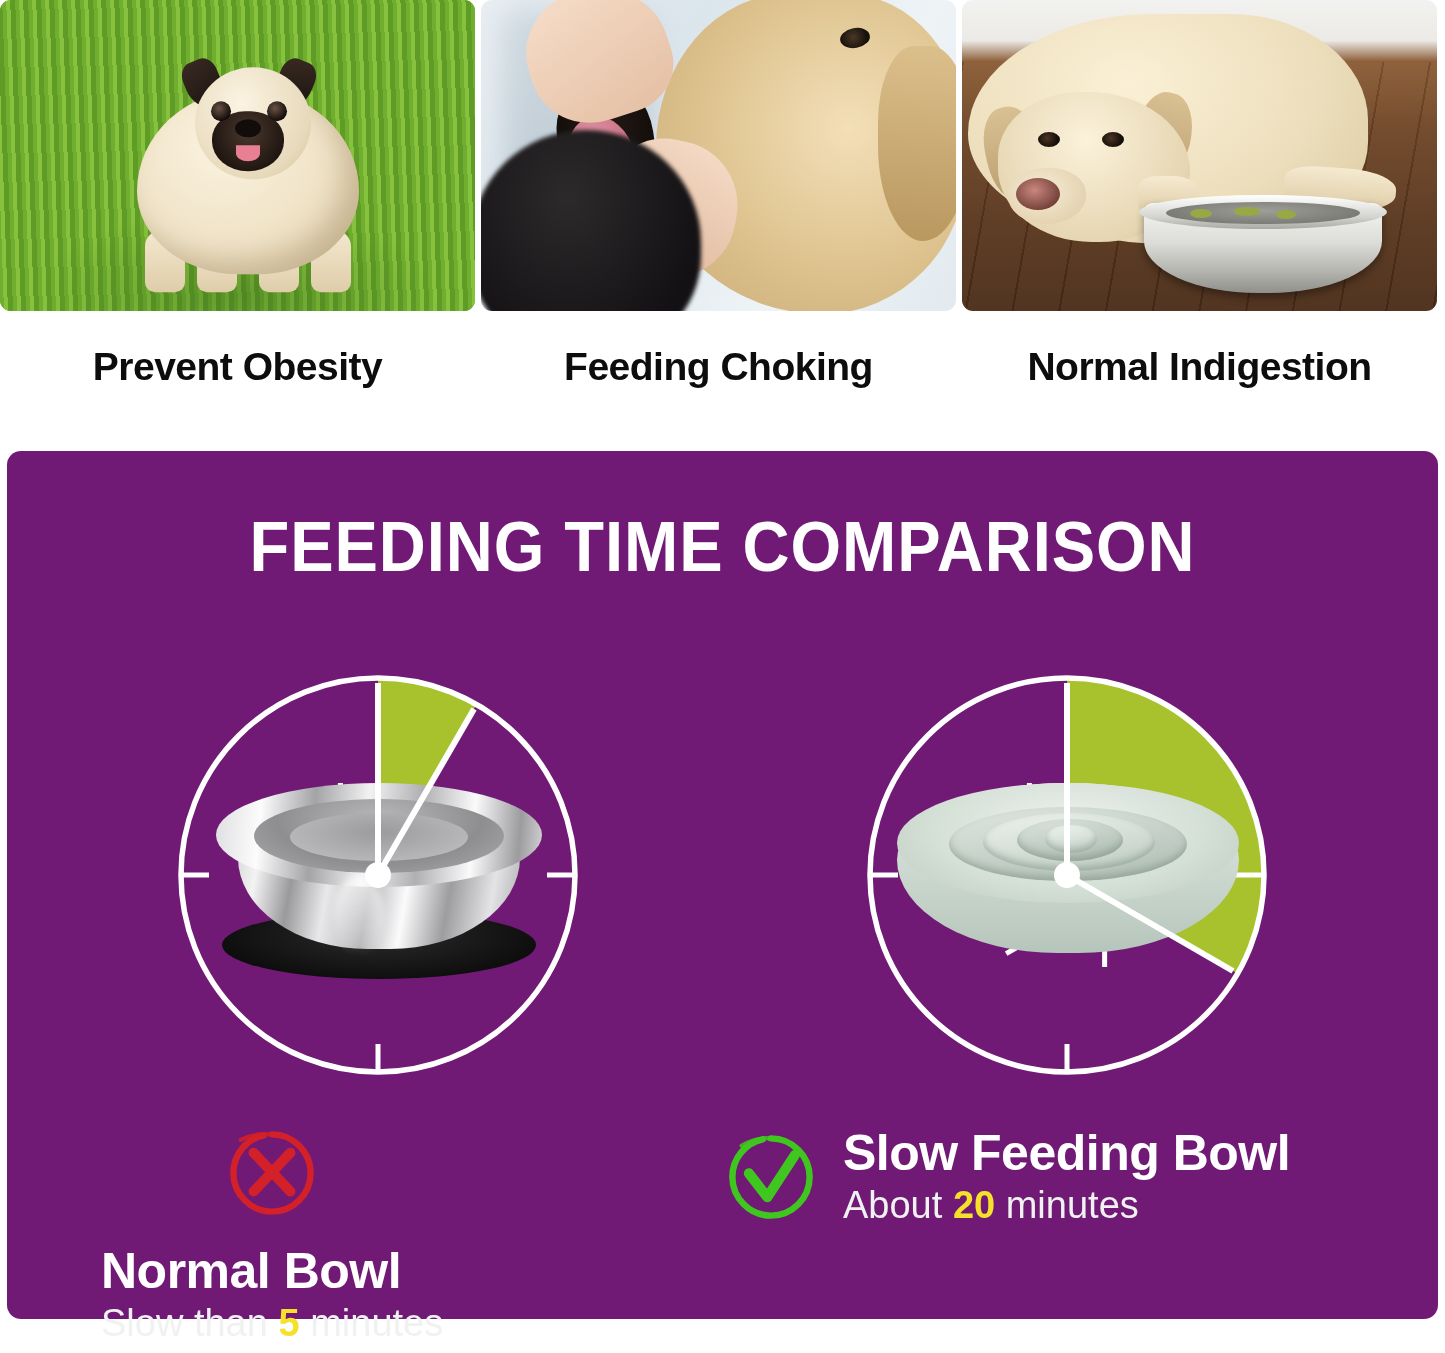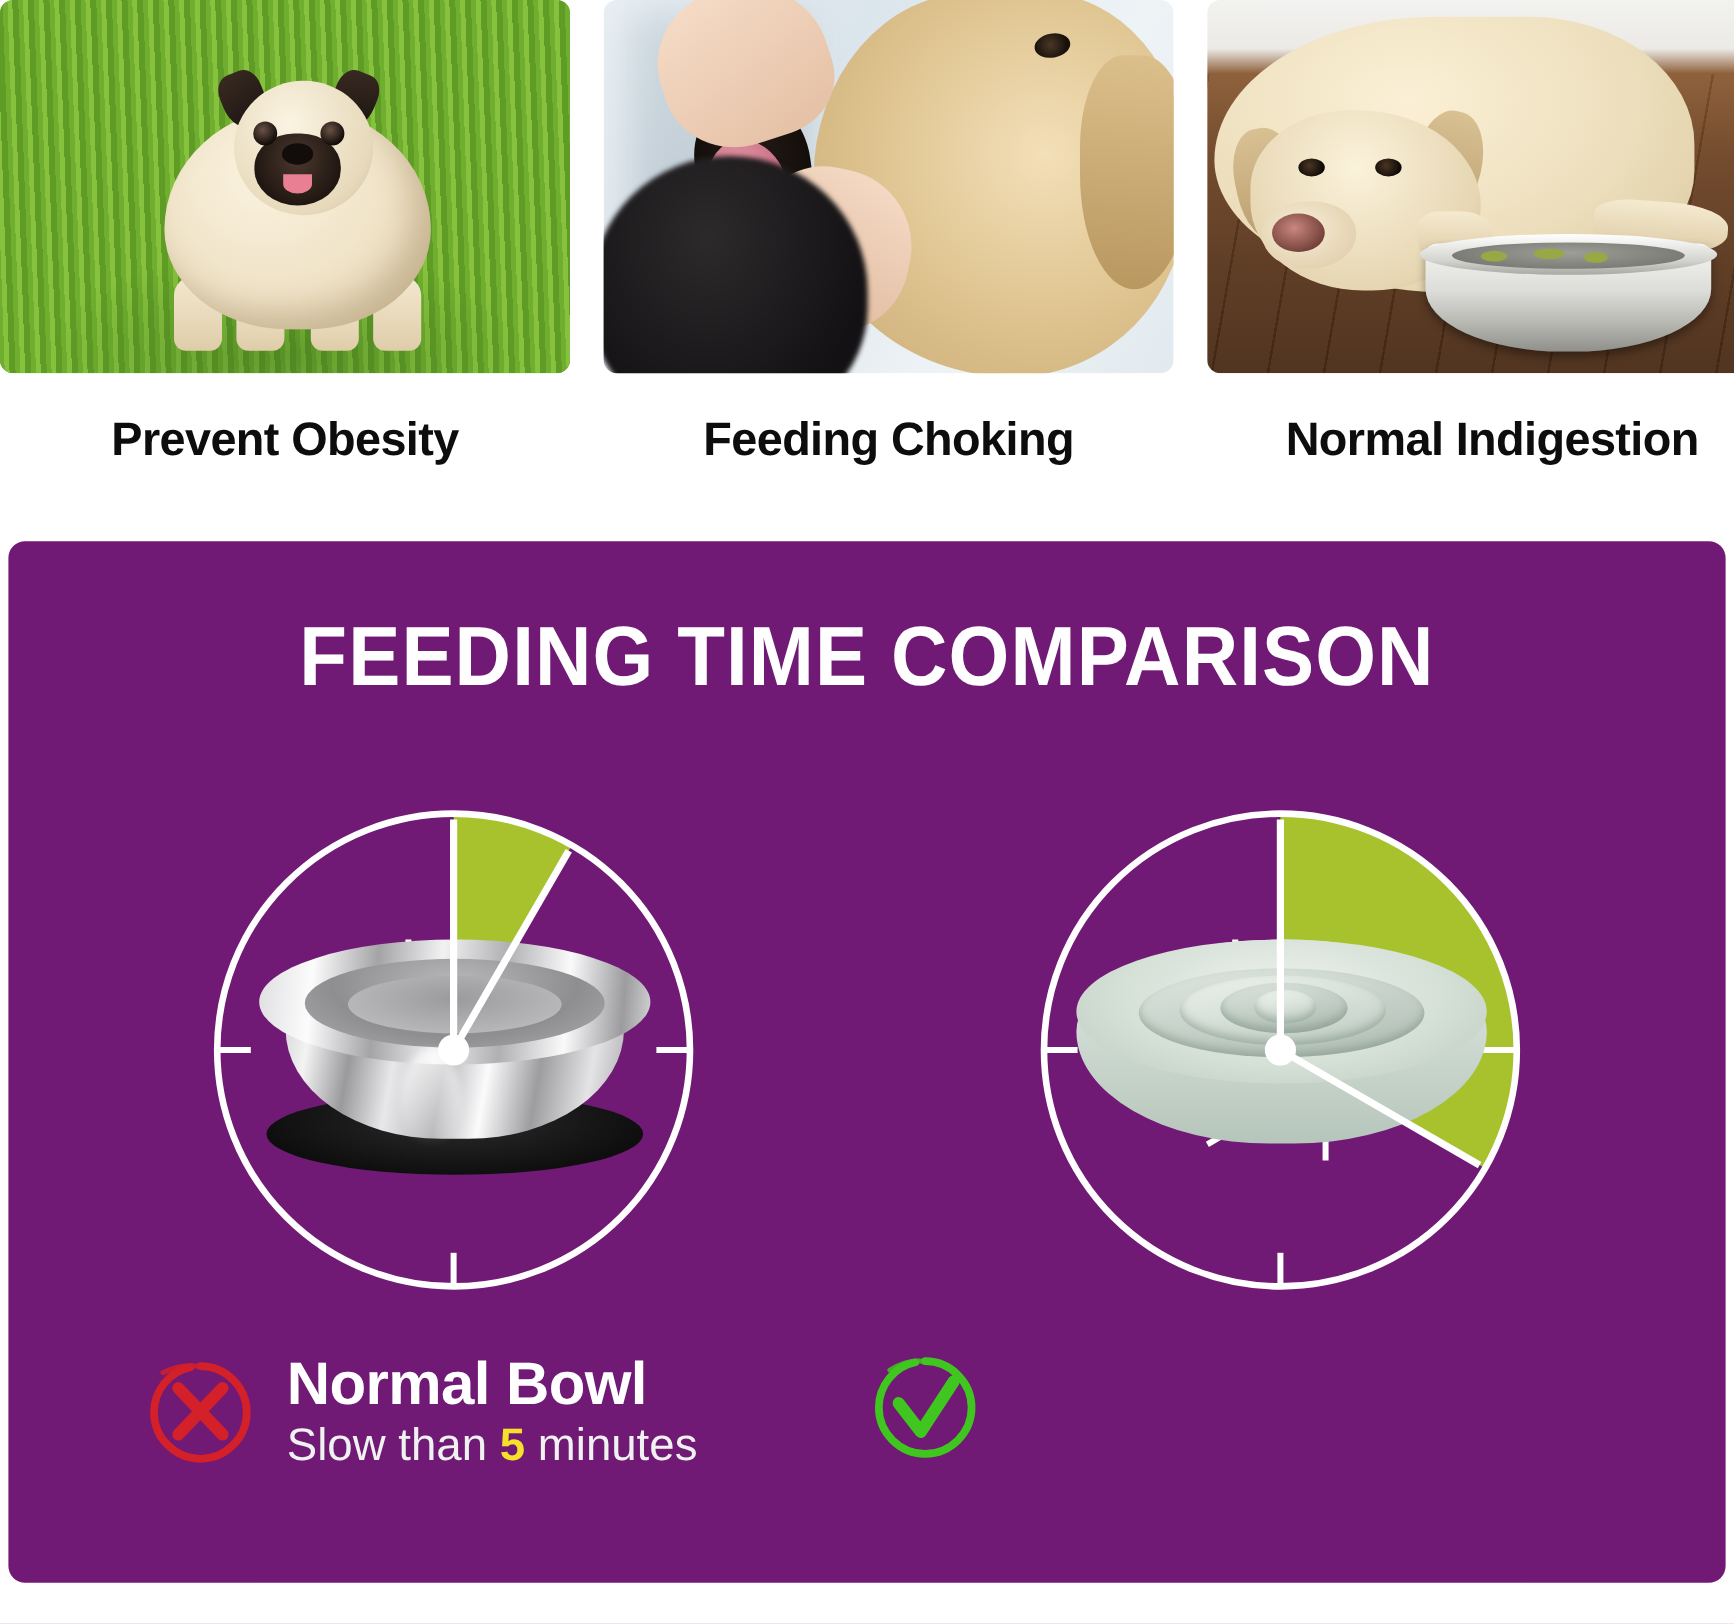--- a/index.html
+++ b/index.html
@@ -19,21 +19,21 @@
     background: #ffffff;
   }
 
   
   .benefits {
     position: absolute;
     left: 0; top: 0;
     width: 1445px;
     height: 430px;
     display: flex;
-    gap: 28px;
+    gap: 6px;
     text-align: center;
   }
   .benefit {
     width: 475px;
     display: flex;
     flex-direction: column;
     align-items: center;
   }
   .photo {
     width: 475px;
@@ -421,21 +421,21 @@
     width: 100%;
     height: 140px;
   }
   .label-col {
     position: absolute;
     top: 0;
     display: flex;
     align-items: center;
     gap: 26px;
   }
-  .label-col.left  { left: 114px; }
+  .label-col.left  { left: 94px; flex-direction: column; }
   .label-col.right { left: 718px; }
   .mark-icon { width: 92px; height: 92px; flex: 0 0 92px; }
   .label-text { display: flex; flex-direction: column; }
   .label-title {
     font-size: 50px;
     font-weight: 700;
     color: #ffffff;
     line-height: 1.06;
     letter-spacing: -0.5px;
     white-space: nowrap;
@@ -623,17 +623,21 @@
         </div>
       </div>
 
       <div class="label-col right">
         <svg class="mark-icon" viewBox="0 0 100 100">
           <path d="M 50 8 C 73 8 92 27 92 50 C 92 73 73 92 50 92 C 27 92 8 73 8 50
                    C 8 30 22 13 41 9" fill="none" stroke="#3FC71F" stroke-width="7" stroke-linecap="round"></path>
           <path d="M 18 16 C 28 10 38 7 48 8" fill="none" stroke="#3FC71F" stroke-width="4.5" stroke-linecap="round" opacity="0.85"></path>
           <path d="M 26 46 L 46 72 L 76 26" fill="none" stroke="#3FC71F" stroke-width="11" stroke-linecap="round" stroke-linejoin="round"></path>
         </svg>
+        <div class="label-text">
+          <div class="label-title">Slow Feeding Bowl</div>
+          <div class="label-sub"><span>About </span><span class="hl">20</span><span> minutes</span></div>
+        </div>
       </div>
 
     </div>
   </div>
 </div>
 
 </body></html>

